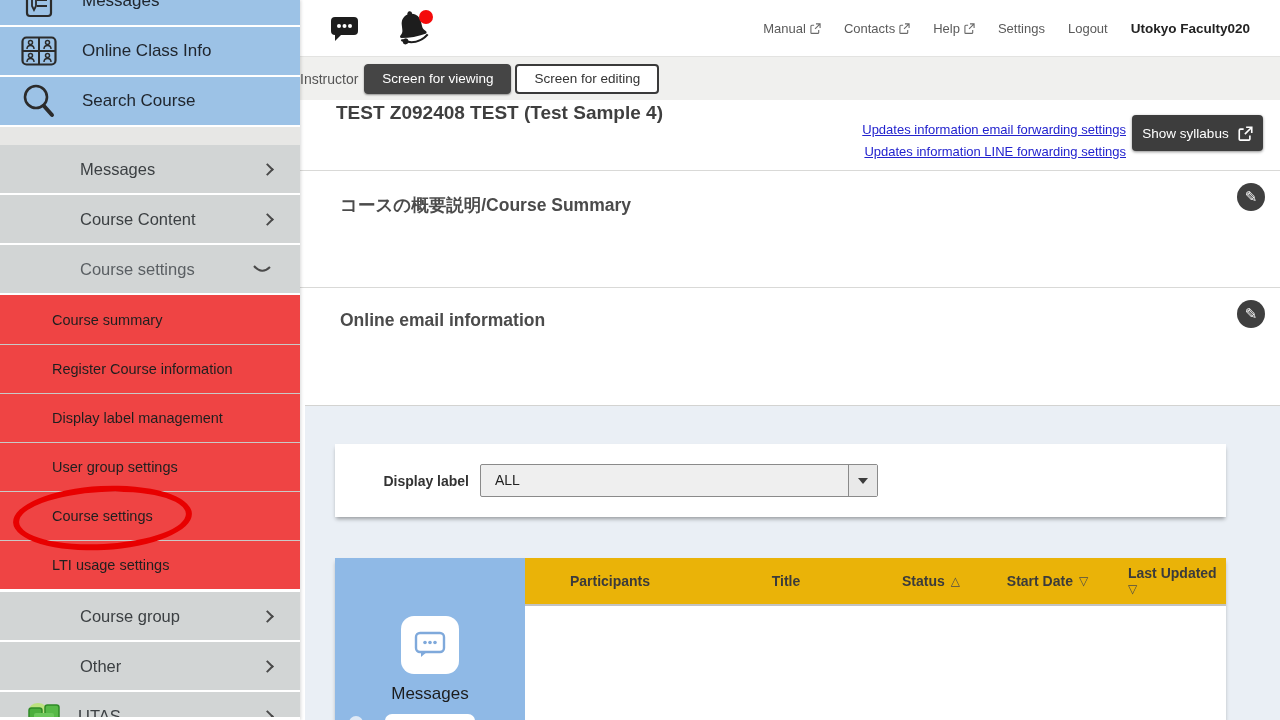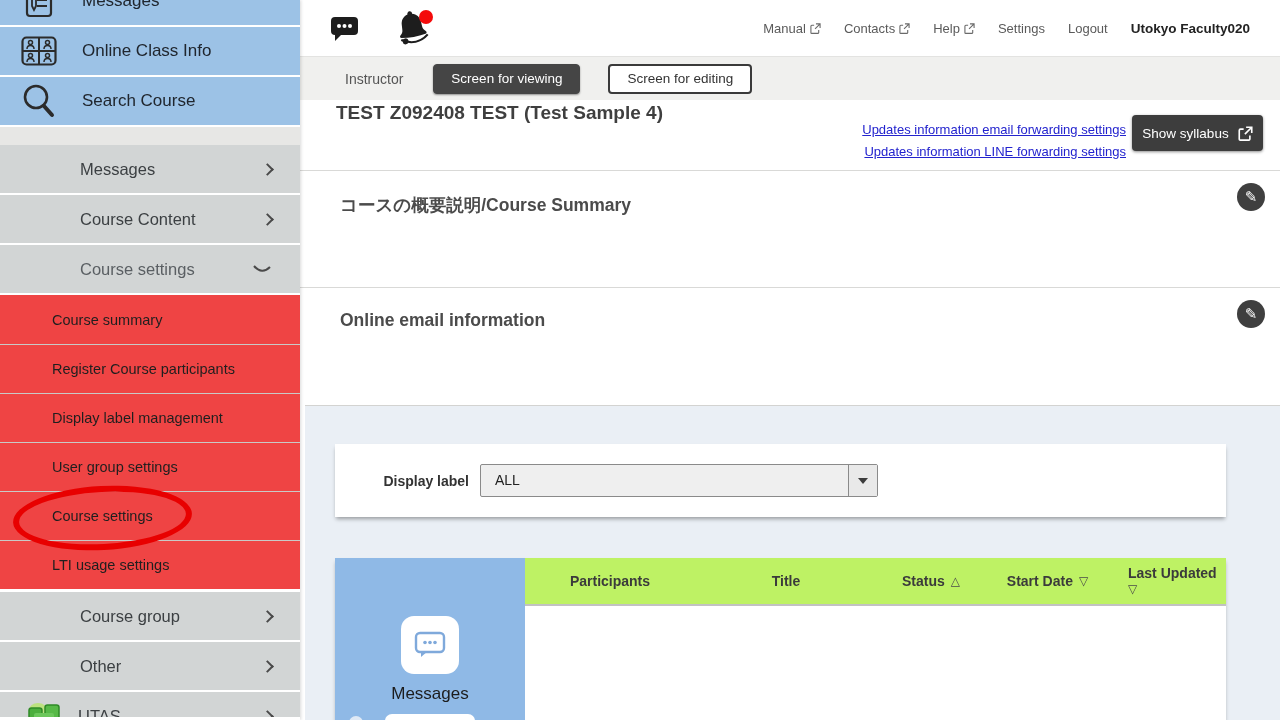--- a/index.html
+++ b/index.html
@@ -12,21 +12,21 @@
 
   .topbar { position:absolute; left:0; top:0; width:980px; height:57px; background:#fff; border-bottom:1px solid #e3e3e1;padding-left:32px; }
   .chat-ico { position:absolute; left:30px; top:14px; cursor:pointer; }
   .bell-wrap { position:absolute; left:92px; top:4px; width:44px; height:50px; cursor:pointer; }
   .bell-dot { position:absolute; right:3px; top:6px; width:14px; height:14px; border-radius:50%; background:#f40b0b; }
 
   .toplinks { position:absolute; right:30px; top:0; height:57px; display:flex; align-items:center; gap:23px; }
   .toplink { font-size:13px; color:#5a5a5a; text-decoration:none; display:flex; align-items:center; gap:4px; cursor:pointer; }
   .toplinks .user { font-size:13.5px; font-weight:bold; color:#222; }
 
-  .tabstrip { position:absolute; left:0; top:57px; width:980px; height:43px; background:#f0f0ee; display:flex; align-items:center; padding-left:45px; gap:28px; }
+  .tabstrip { position:absolute; left:0; top:57px; width:980px; height:43px; background:#f0f0ee; display:flex; align-items:center; gap:4px; }
   .role-label { font-size:14px; color:#555; margin-right:2px; }
   .tab-btn { font-family:inherit; font-size:13.5px; height:30px; padding:0 17px; border-radius:4px; cursor:pointer; }
   .tab-btn.active { background:#454545; color:#fff; border:1px solid #454545; box-shadow:0 1px 2px rgba(0,0,0,.4); }
   .tab-btn.outline { background:#fff; color:#333; border:2px solid #3a3a3a; }
 
   .title-row { position:absolute; left:0; top:100px; width:980px; height:70px; background:#fff; }
   .course-title { position:absolute; left:36px; top:2px; font-size:19px; font-weight:bold; color:#3f3f3f; }
   .updates { position:absolute; right:154px; top:19px; text-align:right; line-height:22px; }
   .updates a { display:block; font-size:13px; color:#2323ce; text-decoration:underline; cursor:pointer; }
   .syllabus-btn { position:absolute; right:17px; top:15px; width:131px; height:36px; background:#3d3d3d; color:#fff;
@@ -54,21 +54,21 @@
   .list-panel { position:absolute; left:30px; top:152px; width:891px; height:163px; background:#fff;
     box-shadow:0 3px 4px -1px rgba(0,0,0,.35); display:flex; }
   .msg-card { position:relative; width:190px; height:163px; background:#8fb9e6; flex:none; cursor:pointer; }
   .msg-tile { position:absolute; left:66px; top:58px; width:58px; height:58px; background:#fff; border-radius:13px;
     display:flex; align-items:center; justify-content:center; }
   .msg-label { position:absolute; left:0; top:126px; width:190px; text-align:center; font-size:17px; color:#1c1c1c; }
   .msg-peek { position:absolute; left:50px; top:156px; width:90px; height:14px; background:#fff; border-radius:7px; }
   .msg-peek-circle { position:absolute; left:14px; top:158px; width:14px; height:14px; background:#dfe9f5; border-radius:50%; }
 
   .tablewrap { flex:1; display:flex; flex-direction:column; }
-  .thead { display:flex; height:48px; background:#bef264; border-bottom:2px solid #c2c2c2; }
+  .thead { display:flex; height:48px; background:#eab308; border-bottom:2px solid #c2c2c2; }
   .th { font-size:14px; font-weight:bold; color:#3b3b3b; display:flex; align-items:center; justify-content:center; gap:6px; }
   .th .sort { font-size:12px; font-weight:normal; color:#4a4a4a; }
   .c1 { width:170px; } .c2 { width:182px; } .c3 { width:108px; cursor:pointer; } .c4 { width:125px; cursor:pointer; }
   .c5 { width:116px; justify-content:flex-start; padding-left:18px; flex-direction:column; align-items:flex-start; justify-content:center; line-height:16px; gap:0; cursor:pointer; }
   .tbody { flex:1; background:#fff; }
 
   
   .sidebar { position:absolute; left:0; top:0; width:300px; height:720px; background:#fff; box-shadow:1px 0 3px rgba(0,0,0,.15); }
   .s-item { position:relative; width:300px; display:flex; align-items:center; cursor:pointer; }
   .s-blue { background:#9cc2e6; height:48px; margin-bottom:2px; }
@@ -302,21 +302,21 @@
       <span class="s-label">Course settings</span>
       <span class="chev">
         <svg width="20" height="10" viewBox="0 0 20 10">
             <path d="M2 2q8 9 16 1" fill="none" stroke="#4a4a4a" stroke-width="2"></path>
           </svg>
       </span>
     </div>
 
     <div class="sub">
       <div class="sub-item">Course summary</div>
-      <div class="sub-item">Register Course participants</div>
+      <div class="sub-item">Register Course information</div>
       <div class="sub-item">Display label management</div>
       <div class="sub-item">User group settings</div>
       <div class="sub-item">Course settings</div>
       <div class="sub-item">LTI usage settings</div>
     </div>
 
     <div class="s-white-gap"></div>
 
     <div class="s-item s-sec">
       <span class="s-label">Course group</span>

